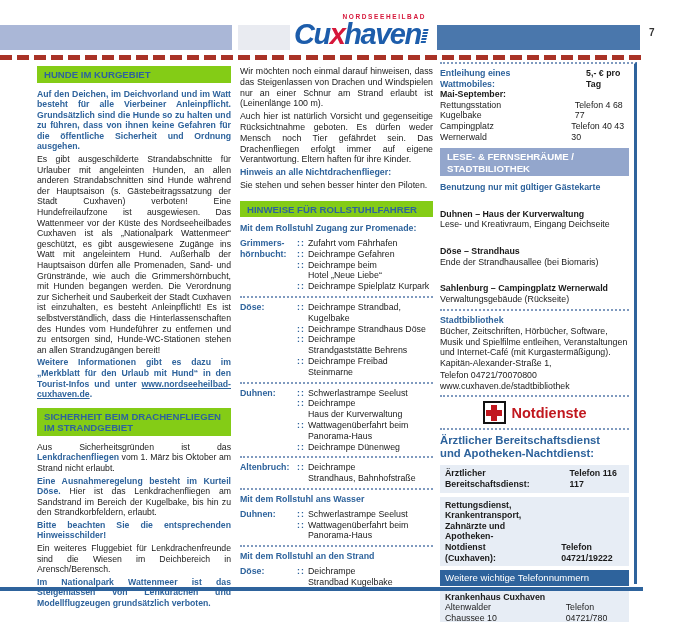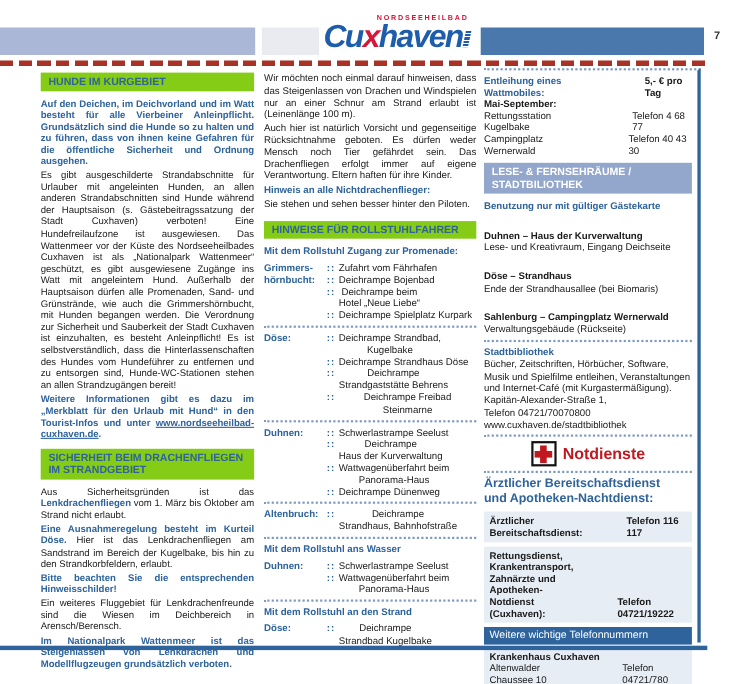--- a/index.html
+++ b/index.html
@@ -43,21 +43,21 @@
   .pre{white-space:pre-line;}  .gap6{height:6px;}  .gap8{height:8px;}
   .dotsep{border-top:2px dotted #7f9abf;margin:4px 0 4px 0;height:0;}
 
   
   .wc-title{color:#2e639c;font-weight:bold;margin:1px 0 4px 0;}
   .wc-row{display:flex;margin-bottom:1px;}
   .wc-label{width:57px;flex:none;color:#2e639c;font-weight:bold;white-space:pre-line;}
   .wc-items{flex:1;}
   .wc-item{display:flex;}
   .wc-marker{color:#2e639c;font-weight:bold;width:11px;flex:none;letter-spacing:1px;}
-  .wc-text{white-space:pre-line;text-align:center;}
+  .wc-text{white-space:pre-line;}
 
   
   .r-row{display:flex;justify-content:space-between;gap:40px;}
   .r-row.bottom{align-items:flex-end;}
   .lese-entry{margin:16px 0 5px 0;}
   .nd-title-row{display:flex;align-items:center;margin:2px 0 2px 0;justify-content:center;}
   .cross-box{position:relative;width:19px;height:19px;border:2px solid #111;background:#fff;
              display:inline-block;flex:none;margin-right:6px;}
   .cross-v{position:absolute;left:6.5px;top:1.5px;width:6px;height:16px;background:#c1181f;}
   .cross-h{position:absolute;left:1.5px;top:6.5px;width:16px;height:6px;background:#c1181f;}
@@ -114,21 +114,21 @@
     <div class="wc-row">
       <div class="wc-label">Grimmers-
 hörnbucht:</div>
       <div class="wc-items">
         <div class="wc-item">
             <span class="wc-marker">::</span>
             <span class="wc-text">Zufahrt vom Fährhafen</span>
           </div>
         <div class="wc-item">
             <span class="wc-marker">::</span>
-            <span class="wc-text">Deichrampe Bojenbad</span>
+            <span class="wc-text">Deichrampe Gefahren</span>
           </div>
         <div class="wc-item">
             <span class="wc-marker">::</span>
             <span class="wc-text">Deichrampe beim
 Hotel „Neue Liebe“</span>
           </div>
         <div class="wc-item">
             <span class="wc-marker">::</span>
             <span class="wc-text">Deichrampe Spielplatz Kurpark</span>
           </div>

